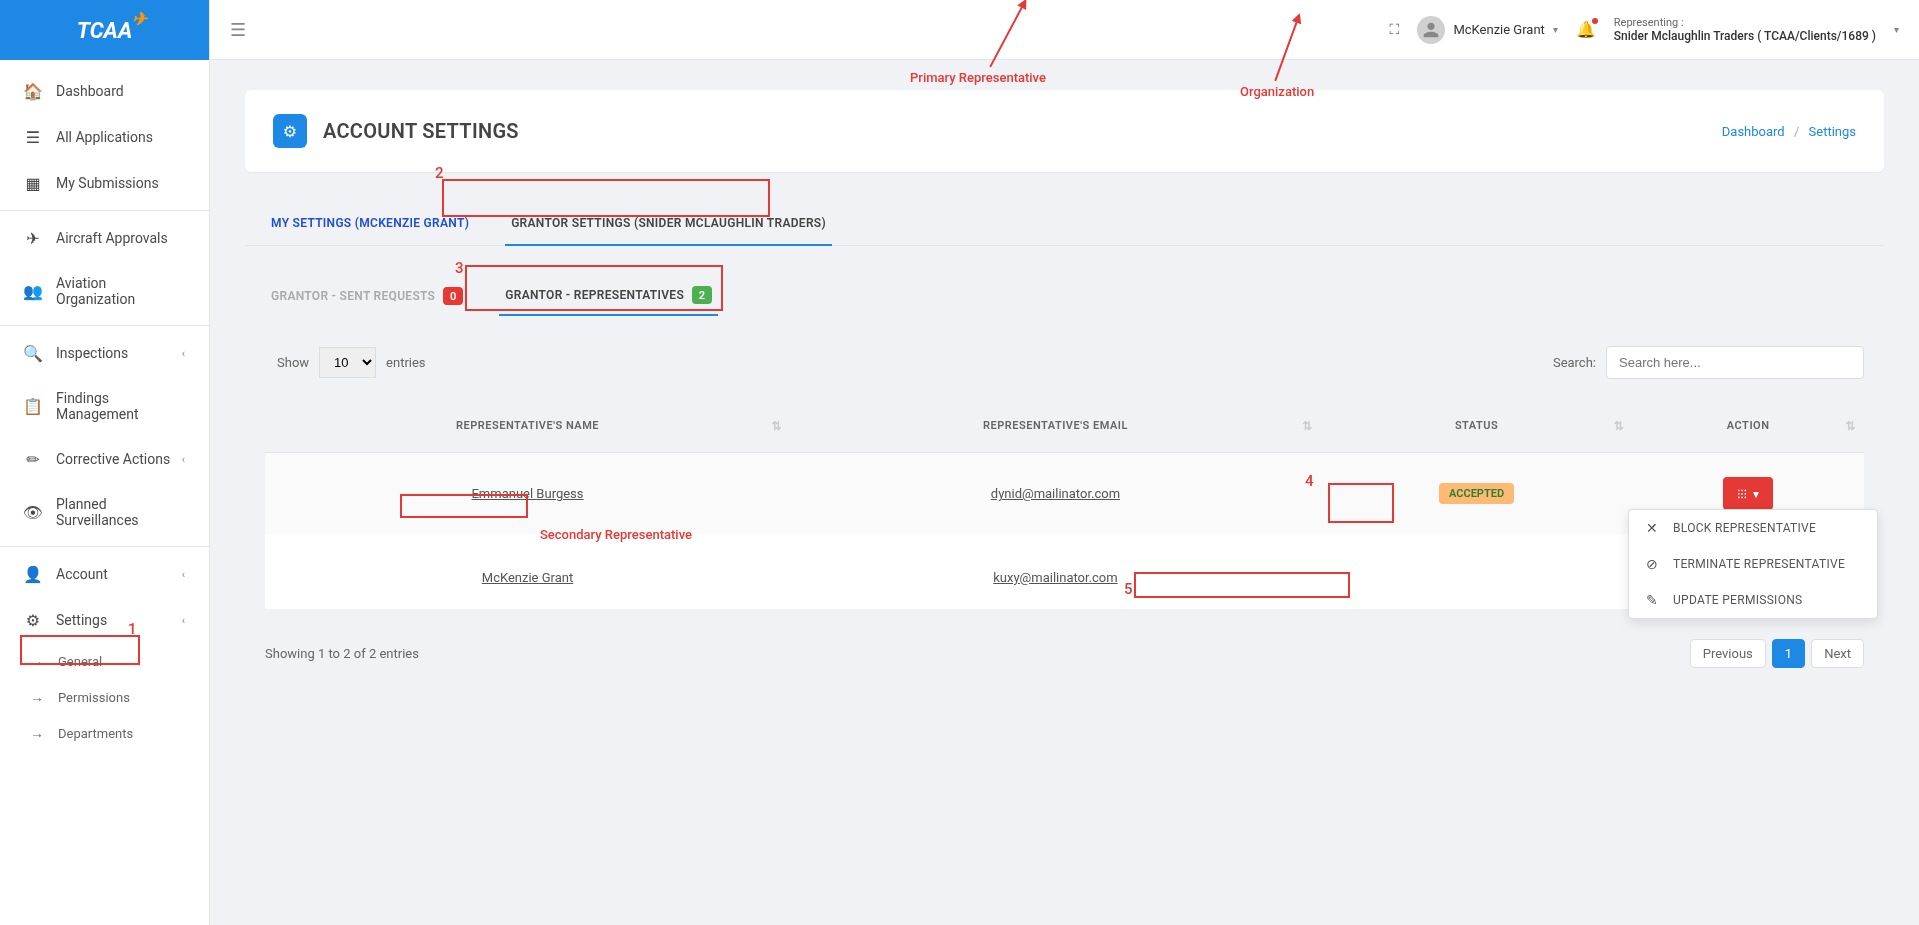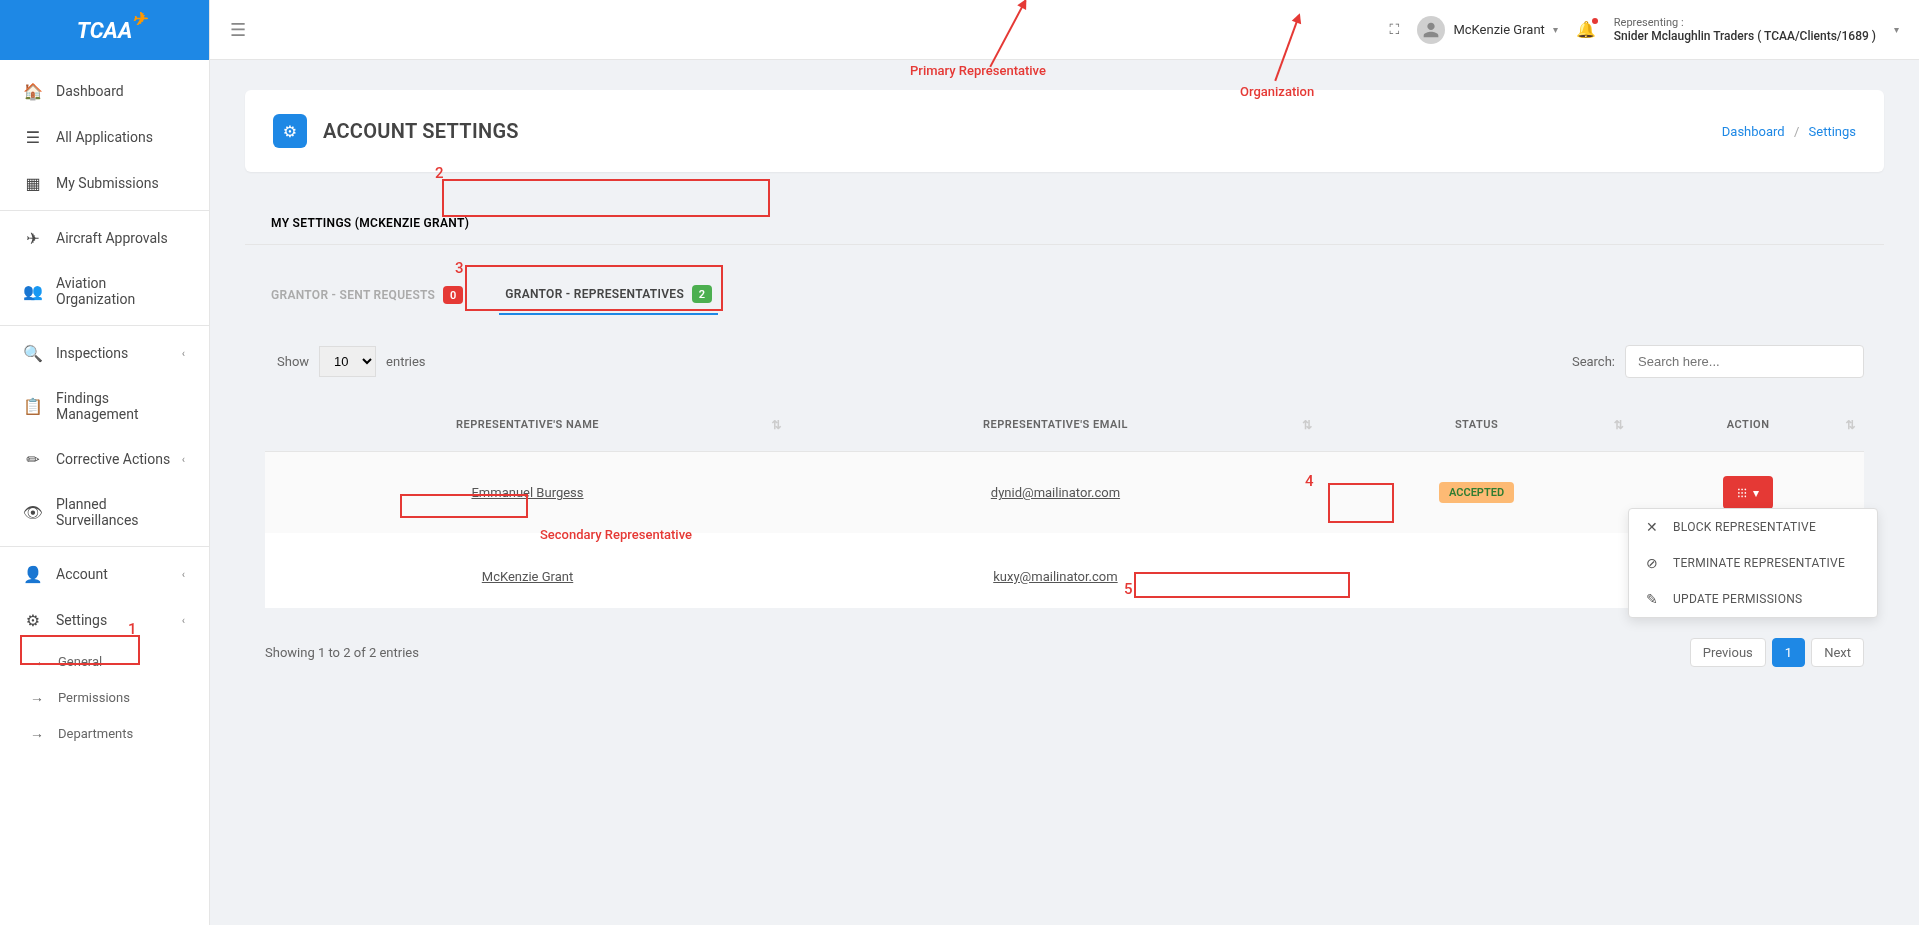--- a/index.html
+++ b/index.html
@@ -40,37 +40,37 @@
     .content { padding: 30px 35px; position: relative; }
     .page-header { background: #fff; border-radius: 6px; padding: 24px 28px; display: flex; align-items: center; margin-bottom: 30px; box-shadow: 0 1px 2px rgba(0,0,0,0.05); }
     .gear-btn { width: 34px; height: 34px; background: #1e88e5; border-radius: 6px; display: inline-flex; align-items: center; justify-content: center; color: #fff; margin-right: 16px; }
     .page-title { font-size: 20px; font-weight: 600; color: #444; letter-spacing: 0.3px; }
     .breadcrumb { margin-left: auto; font-size: 13px; }
     .breadcrumb a { color: #1e88e5; text-decoration: none; }
     .breadcrumb .sep { color: #aaa; margin: 0 6px; }
     
     
     .tabs-outer { display: flex; gap: 30px; border-bottom: 1px solid #e5e5e5; padding: 0 20px; margin-bottom: 30px; }
-    .tab-outer { padding: 14px 6px; font-size: 12px; font-weight: 600; color: #000000; cursor: pointer; letter-spacing: 0.3px; }
+    .tab-outer { padding: 14px 6px; font-size: 12px; font-weight: 600; color: #1d4ed8; cursor: pointer; letter-spacing: 0.3px; }
     .tab-outer.active { color: #444; border-bottom: 2px solid #1e88e5; margin-bottom: -1px; }
     
     
     .tabs-inner { display: flex; gap: 30px; padding: 0 20px; margin-bottom: 30px; }
     .tab-inner { padding: 10px 6px; font-size: 12px; font-weight: 600; color: #aaa; cursor: pointer; letter-spacing: 0.3px; display: flex; align-items: center; gap: 8px; }
     .tab-inner.active { color: #444; border-bottom: 2px solid #1e88e5; }
     .badge { display: inline-flex; align-items: center; justify-content: center; min-width: 20px; height: 18px; border-radius: 4px; font-size: 11px; font-weight: 600; color: #fff; padding: 0 5px; }
     .badge-red { background: #e53935; }
     .badge-green { background: #4caf50; }
     
     
     .table-controls { display: flex; align-items: center; justify-content: space-between; padding: 0 20px; margin-bottom: 20px; }
     .show-entries { display: flex; align-items: center; gap: 10px; font-size: 13px; color: #666; margin-left: 12px; }
     .show-entries select { padding: 6px 10px; border: 1px solid #ddd; border-radius: 0; font-size: 13px; }
     .search-box { display: flex; align-items: center; gap: 10px; font-size: 13px; color: #666; }
-    .search-box input { padding: 8px 12px; border: 1px solid #ddd; border-radius: 4px; width: 239px; font-size: 13px; }
+    .search-box input { padding: 8px 12px; border: 1px solid #ddd; border-radius: 4px; width: 258px; font-size: 13px; }
     
     
     .table-wrap { padding: 0 20px; }
     .table { width: 100%; border-collapse: collapse; }
     .table thead th { padding: 20px 12px; font-size: 11px; font-weight: 600; color: #666; letter-spacing: 0.5px; text-align: center; border-bottom: 1px solid #e5e5e5; position: relative; }
     .table thead th .sort { position: absolute; right: 8px; top: 50%; transform: translateY(-50%); font-size: 12px; color: #ccc; }
     .table tbody tr { background: #fafafa; }
     .table tbody tr:nth-child(even) { background: #fff; }
     .table tbody td { padding: 24px 12px; font-size: 13px; color: #555; text-align: center; text-decoration: underline; }
     .table tbody tr + tr td { padding-top: 36px; }
@@ -205,20 +205,23 @@
         <div class="breadcrumb">
           <a href="#">Dashboard</a>
           <span class="sep">/</span>
           <a href="#">Settings</a>
         </div>
       </div>
 
       <div class="tabs-outer">
         <div class="tab-outer">
           <span>MY SETTINGS (MCKENZIE GRANT)</span>
+        </div>
+        <div class="tab-outer active">
+          <span>GRANTOR SETTINGS (SNIDER MCLAUGHLIN TRADERS)</span>
         </div>
       </div>
 
       <div class="tabs-inner">
         <div class="tab-inner">
           <span>GRANTOR - SENT REQUESTS</span>
           <span class="badge badge-red">0</span>
         </div>
         <div class="tab-inner active">
           <span>GRANTOR - REPRESENTATIVES</span>
@@ -289,21 +292,21 @@
 
       <div class="table-footer">
         <span>Showing 1 to 2 of 2 entries</span>
         <div class="pagination">
           <span class="page-btn">Previous</span>
           <span class="page-btn active">1</span>
           <span class="page-btn">Next</span>
         </div>
       </div>
 
-      <div class="annotation" style="top:3px; left:700px;">Primary Representative</div>
+      <div class="annotation" style="top:10px; left:700px;">Primary Representative</div>
       <div class="arrow-line" style="top:6px; left:780px; width:75px; transform:rotate(-62deg);"></div>
 
       <div class="annotation" style="top:24px; left:1030px;">Organization</div>
       <div class="arrow-line" style="top:20px; left:1065px; width:70px; transform:rotate(-70deg);"></div>
 
       <div class="annotation" style="top:467px; left:330px;">Secondary Representative</div>
 
       <div class="annotation-box" style="top:434px; left:190px; width:128px; height:24px;"></div>
 
       <div class="annotation-num" style="top:104px; left:225px;">2</div>

